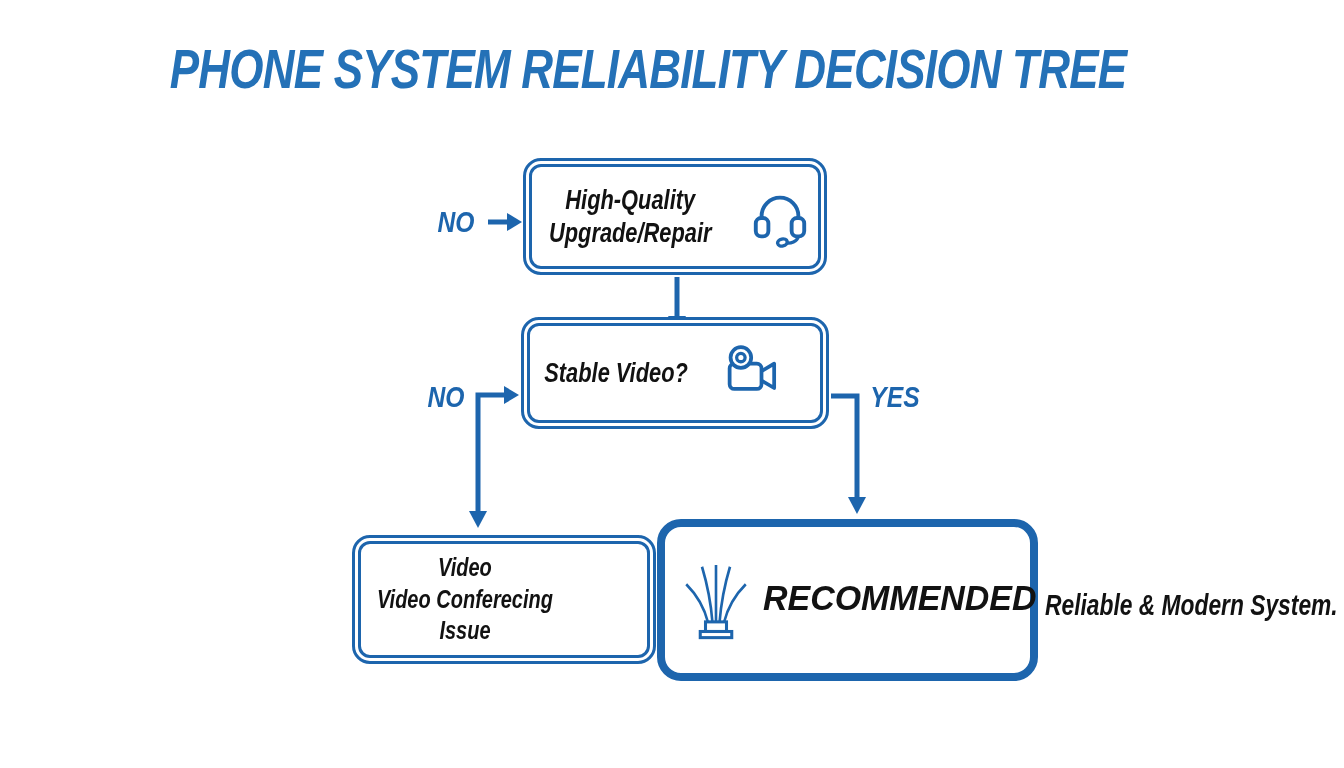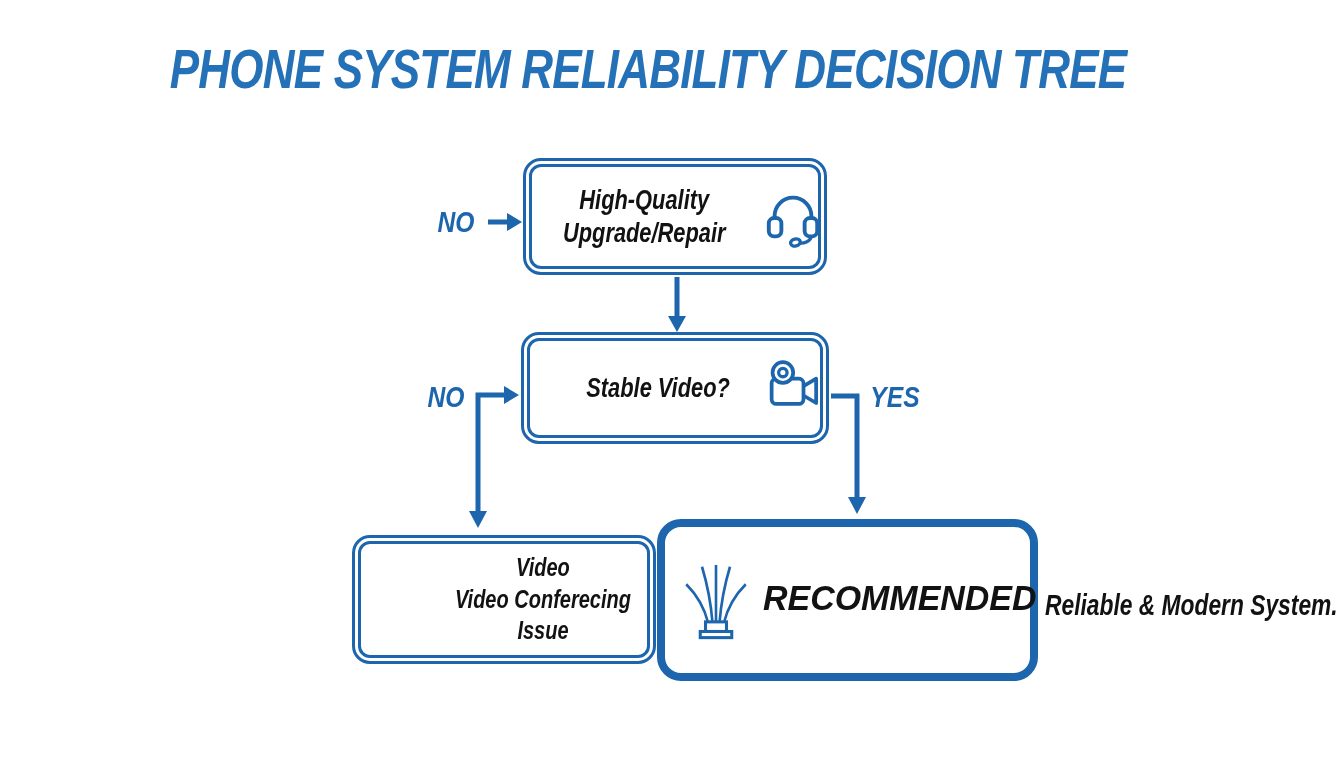--- a/index.html
+++ b/index.html
@@ -19,30 +19,30 @@
   .title{
     position:absolute;top:42px;left:0;width:1296px;
     text-align:center;font-weight:700;font-size:55px;line-height:1;
     color:var(--title);letter-spacing:-1px;
     transform:scaleX(0.80);transform-origin:center;
     white-space:nowrap;
   }
   .node{
     position:absolute;box-sizing:border-box;
     border:3px solid var(--accent);border-radius:18px;
-    display:flex;align-items:center;justify-content:flex-end;
+    display:flex;align-items:center;justify-content:flex-start;
     color:var(--text);background:#fff;
   }
   .node.dbl::before{
     content:"";position:absolute;inset:3px;
     border:3px solid var(--accent);border-radius:12px;
     pointer-events:none;
   }
   .node-upgrade{left:523px;top:158px;width:304px;height:117px;gap:14px;}
-  .node-stable{left:521px;top:332px;width:308px;height:112px;gap:16px;}
+  .node-stable{left:521px;top:317px;width:308px;height:112px;gap:16px;}
   .node-issue{left:352px;top:535px;width:304px;height:129px;}
   .node-recommended{
     left:657px;top:519px;width:381px;height:162px;
     border-width:8px;border-radius:24px;
     justify-content:flex-start;gap:12px;padding-left:16px;
   }
   .node-text{
     font-weight:700;text-align:center;line-height:1.17;font-size:28px;
     transform:scaleX(0.78);transform-origin:center;white-space:nowrap;
   }

